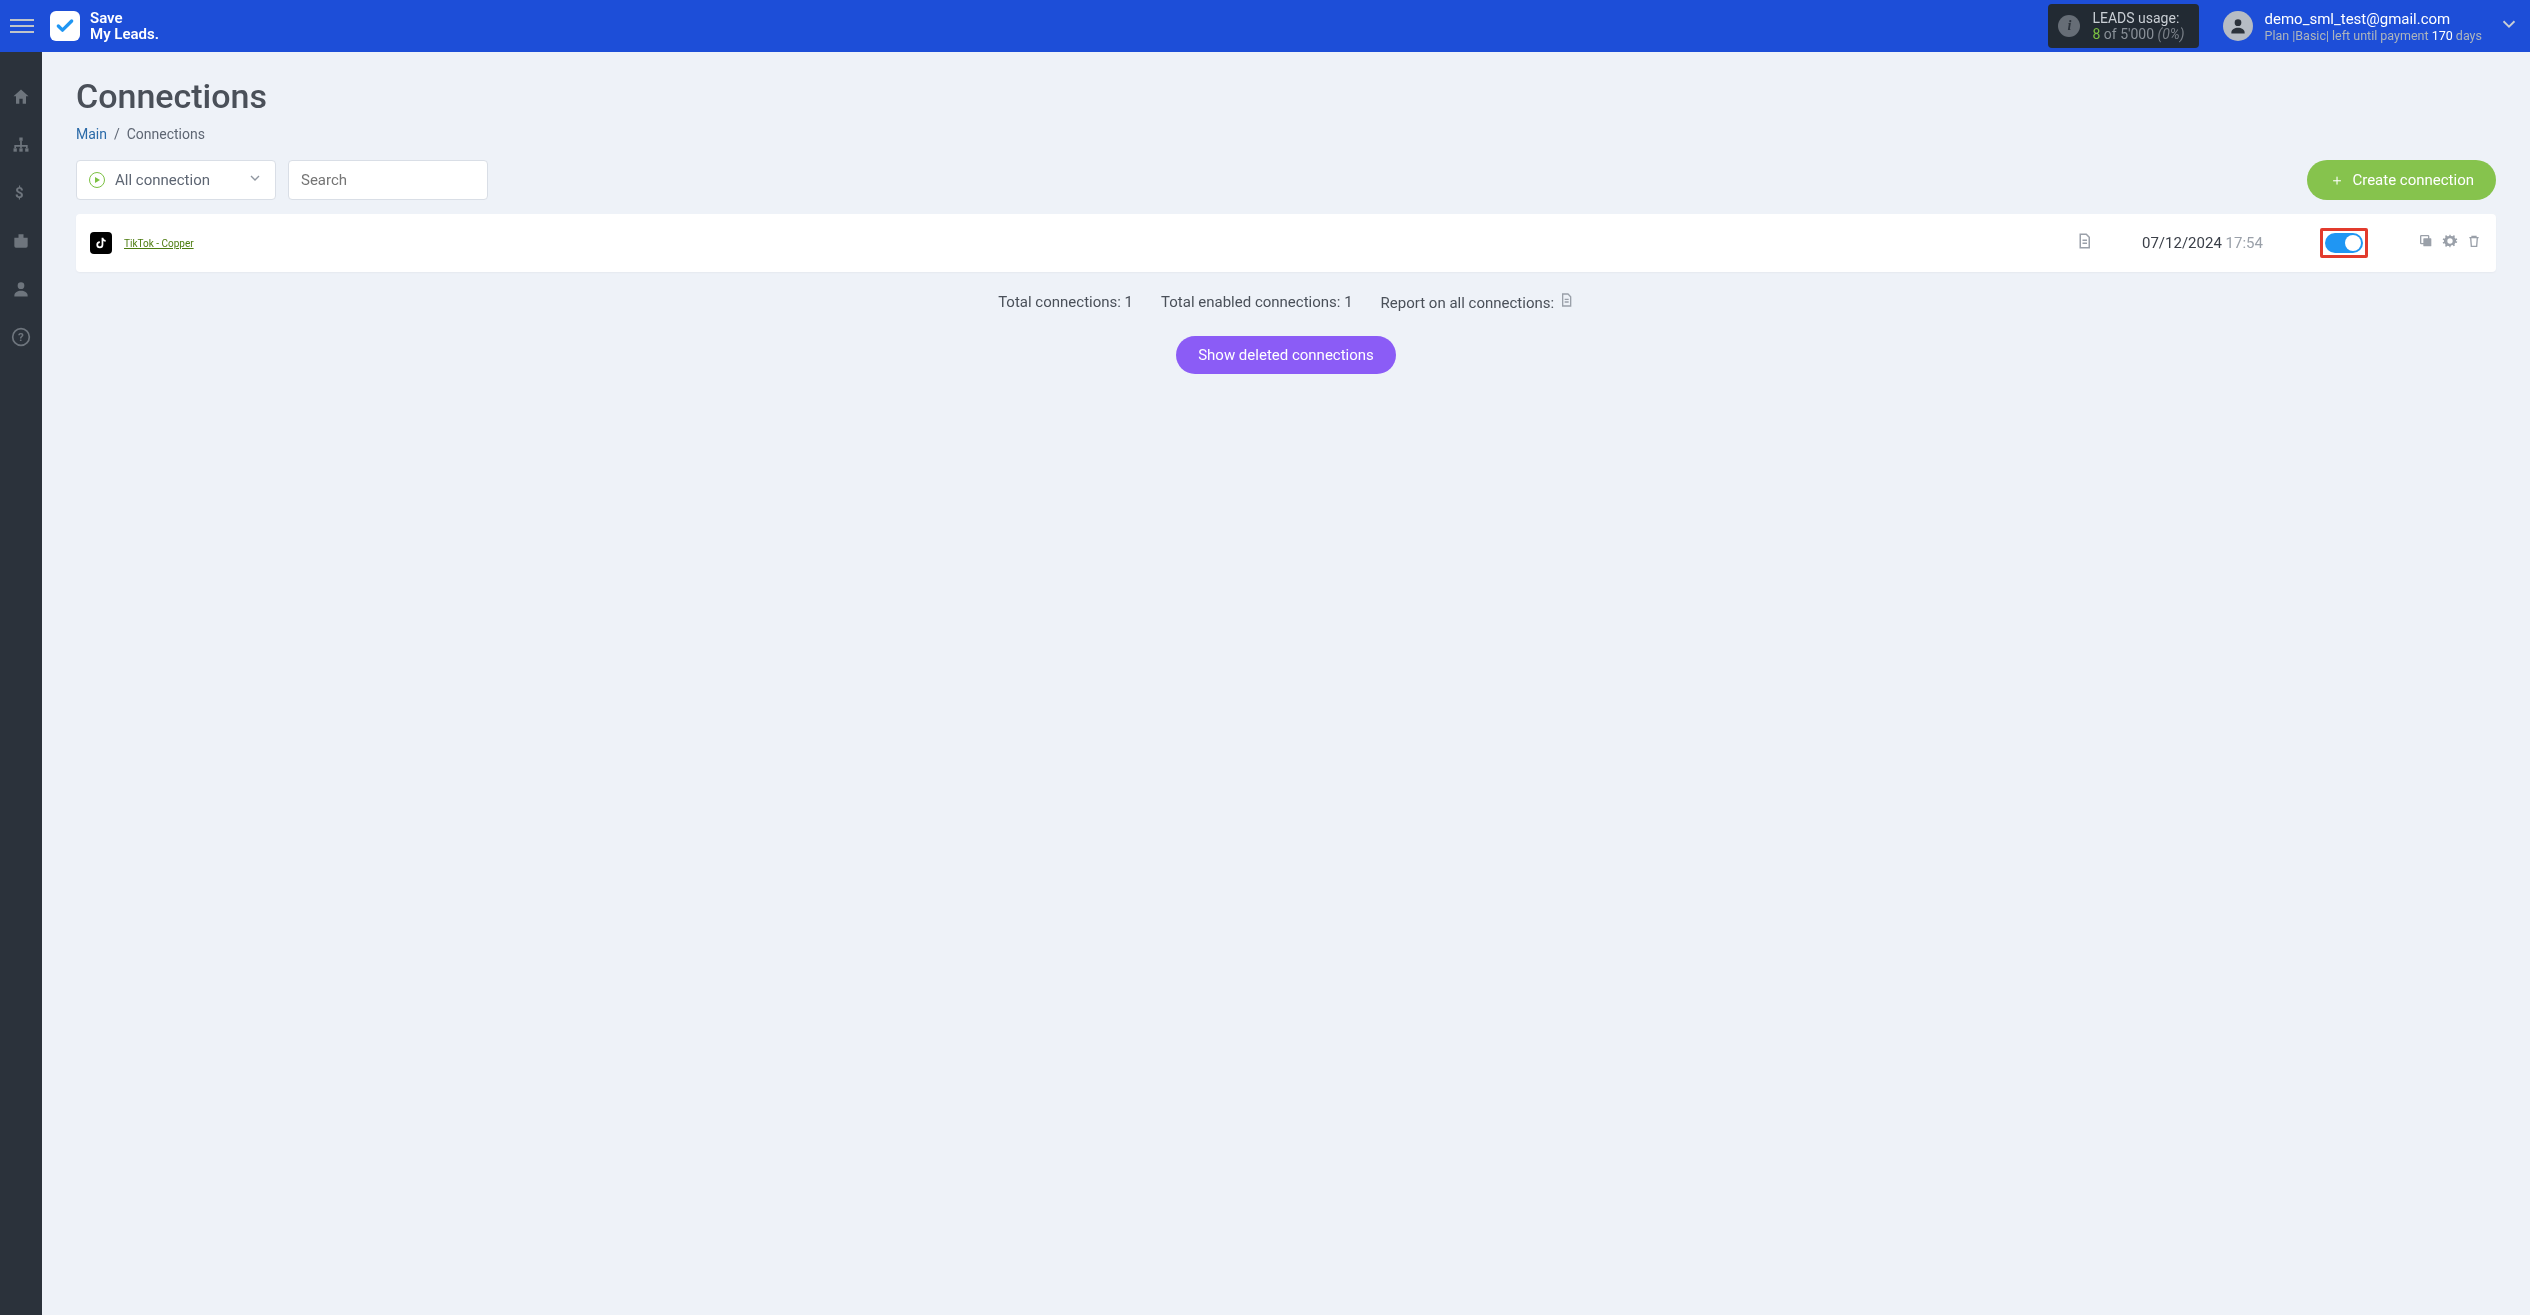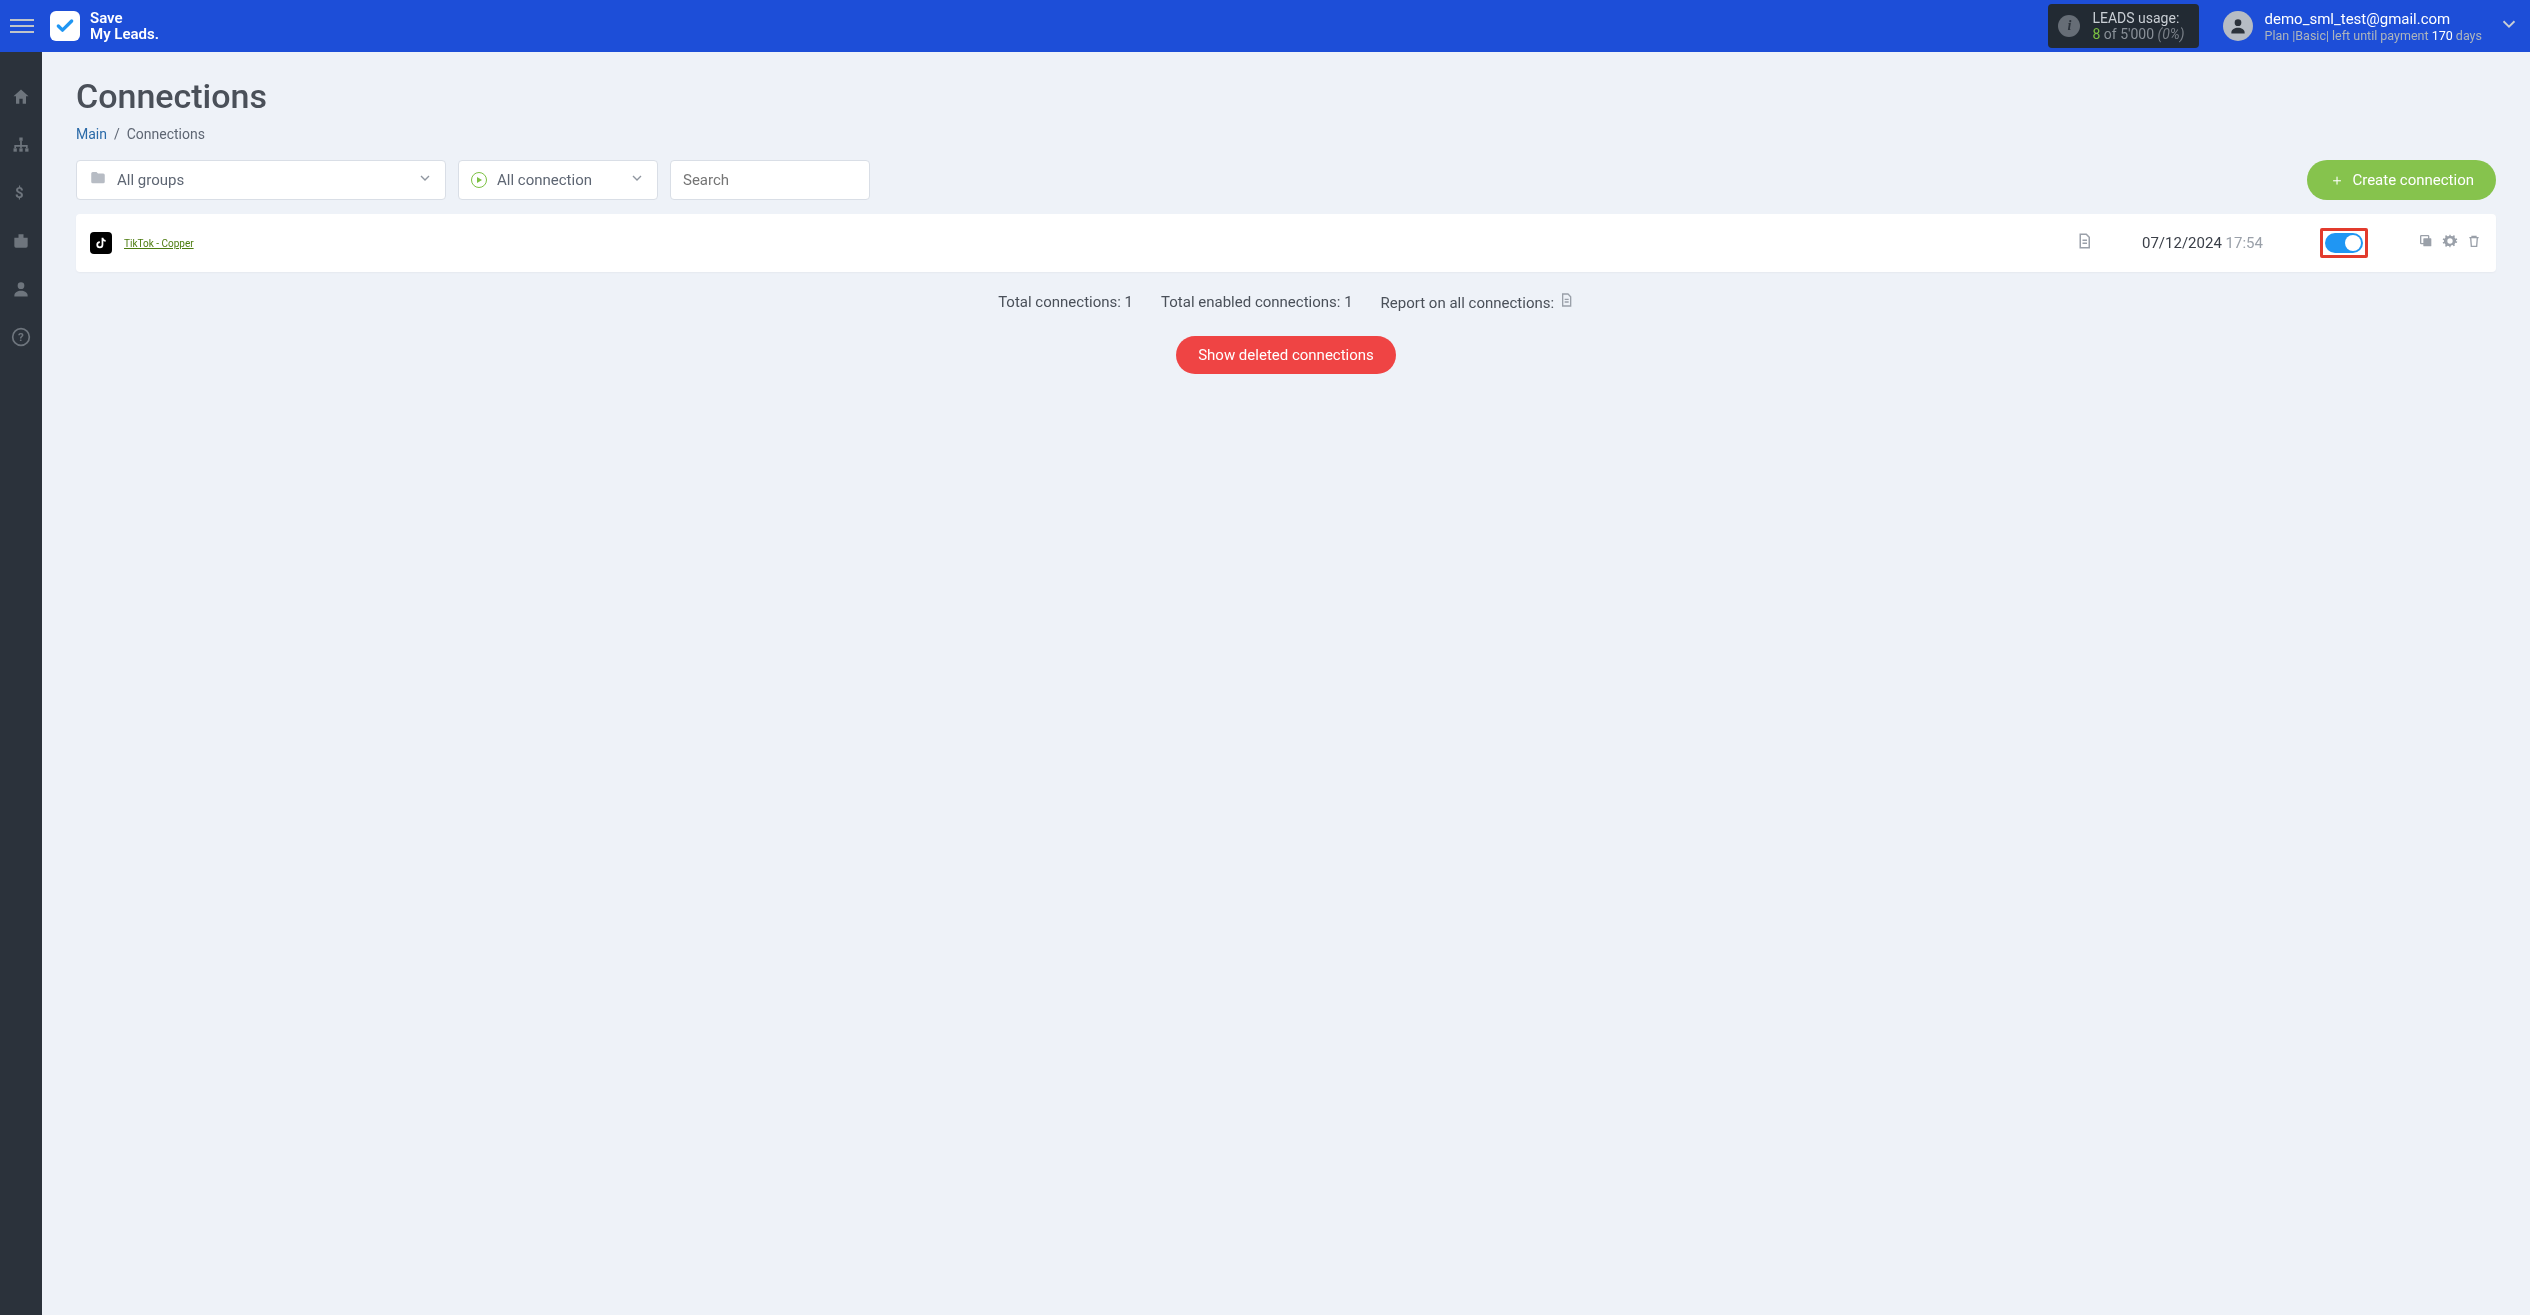--- a/index.html
+++ b/index.html
@@ -42,21 +42,21 @@
     .row .c2{width:96px; text-align:center; color:#9aa0a9;}
     .row .c3{width:180px; font-size:15px; color:#3a3f48; padding-left:10px;} .row .c3 span.time{color:#9aa0a9;}
     .row .c4{width:170px; display:flex; align-items:center; gap:18px; padding-left:8px;}
     .toggle-wrap{ border:3px solid #e23b2d; padding:2px 2px; border-radius:2px;}
     .toggle{ width:38px; height:20px; background:#1f96f3; border-radius:10px; position:relative; cursor:pointer;}
     .toggle::after{content:'';position:absolute;right:2px;top:2px;width:16px;height:16px;background:#fff;border-radius:50%;}
     .row .actions{display:flex;gap:8px;color:#9aa0a9;margin-left:auto;}
     .row .actions svg{cursor:pointer;}
     .summary{text-align:center;font-size:15px;color:#4a5059;margin-top:20px;display:flex;gap:28px;justify-content:center;align-items:center;}
     .summary .doc-ic{color:#9aa0a9;}
-    .show-deleted{display:block;margin:24px auto 0;background:#ef4444;color:#fff;border:none;border-radius:20px;padding:10px 22px;font-size:15px;cursor:pointer;}
+    .show-deleted{display:block;margin:24px auto 0;background:#8b5cf6;color:#fff;border:none;border-radius:20px;padding:10px 22px;font-size:15px;cursor:pointer;}
   </style>
 </head>
 <body>
 
 <div class="topbar">
   <div class="ham">
       <span></span>
       <span></span>
       <span></span>
     </div>
@@ -143,29 +143,20 @@
 
   <div class="main">
     <h1 class="page-title">Connections</h1>
     <div class="breadcrumb">
       <a href="#">Main</a>
       &nbsp;<span>/</span>&nbsp;
       <span>Connections</span>
     </div>
 
     <div class="filters">
-      <div class="dropdown groups">
-        <span class="ic-folder"><svg width="18" height="18" viewBox="0 0 24 24" fill="currentColor">
-              <path d="M3 6a2 2 0 012-2h5l2 2h7a2 2 0 012 2v9a2 2 0 01-2 2H5a2 2 0 01-2-2V6z"></path>
-            </svg></span>
-        <span>All groups</span>
-        <span class="chev"><svg width="16" height="16" viewBox="0 0 24 24" fill="none" stroke="currentColor" stroke-width="2">
-              <polyline points="6 9 12 15 18 9"></polyline>
-            </svg></span>
-      </div>
       <div class="dropdown status">
         <span class="play"></span>
         <span>All connection</span>
         <span class="chev"><svg width="16" height="16" viewBox="0 0 24 24" fill="none" stroke="currentColor" stroke-width="2">
               <polyline points="6 9 12 15 18 9"></polyline>
             </svg></span>
       </div>
       <div class="search">
         <input type="text" placeholder="Search" style="">
       </div>

